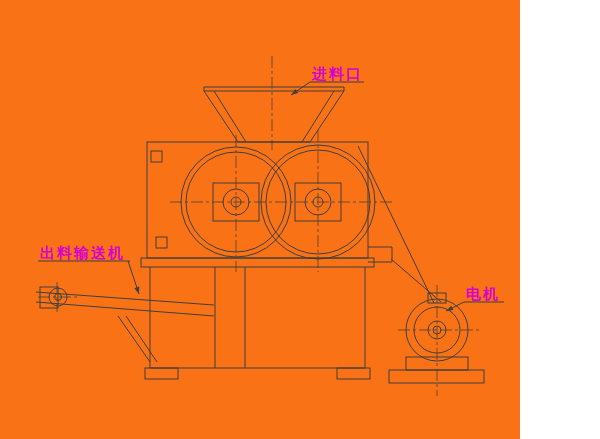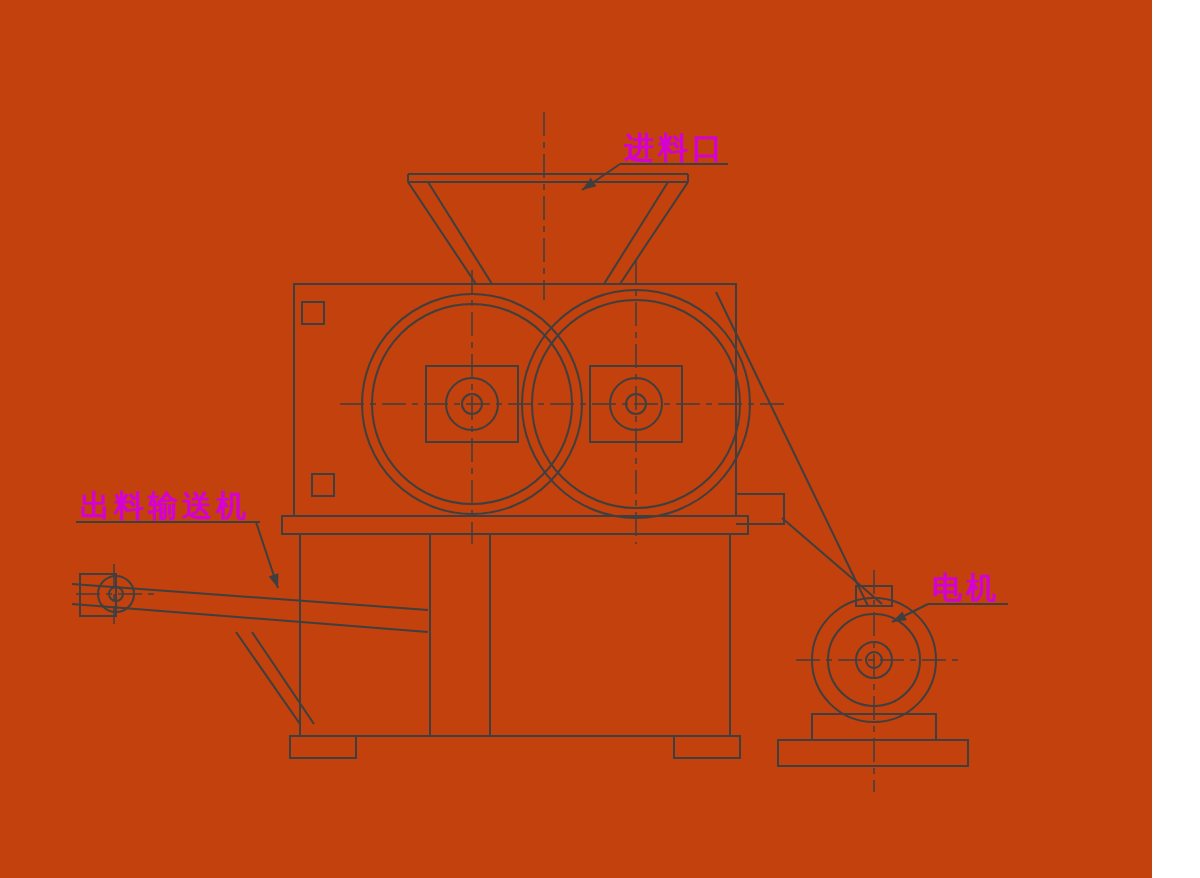--- a/index.html
+++ b/index.html
@@ -3,23 +3,23 @@
 <meta charset="utf-8">
 <style>
   html, body {
     margin: 0;
     padding: 0;
     background: #ffffff;
     font-family: "Liberation Sans", sans-serif;
   }
   .canvas {
     position: relative;
-    width: 576px;
+    width: 520px;
     height: 439px;
-    background: #c2410c;
+    background: #f97316;
     overflow: hidden;
   }
   .canvas svg {
     position: absolute;
     top: 0;
     left: 0;
   }
   .lw {
     fill: none;
     stroke-width: 1;

